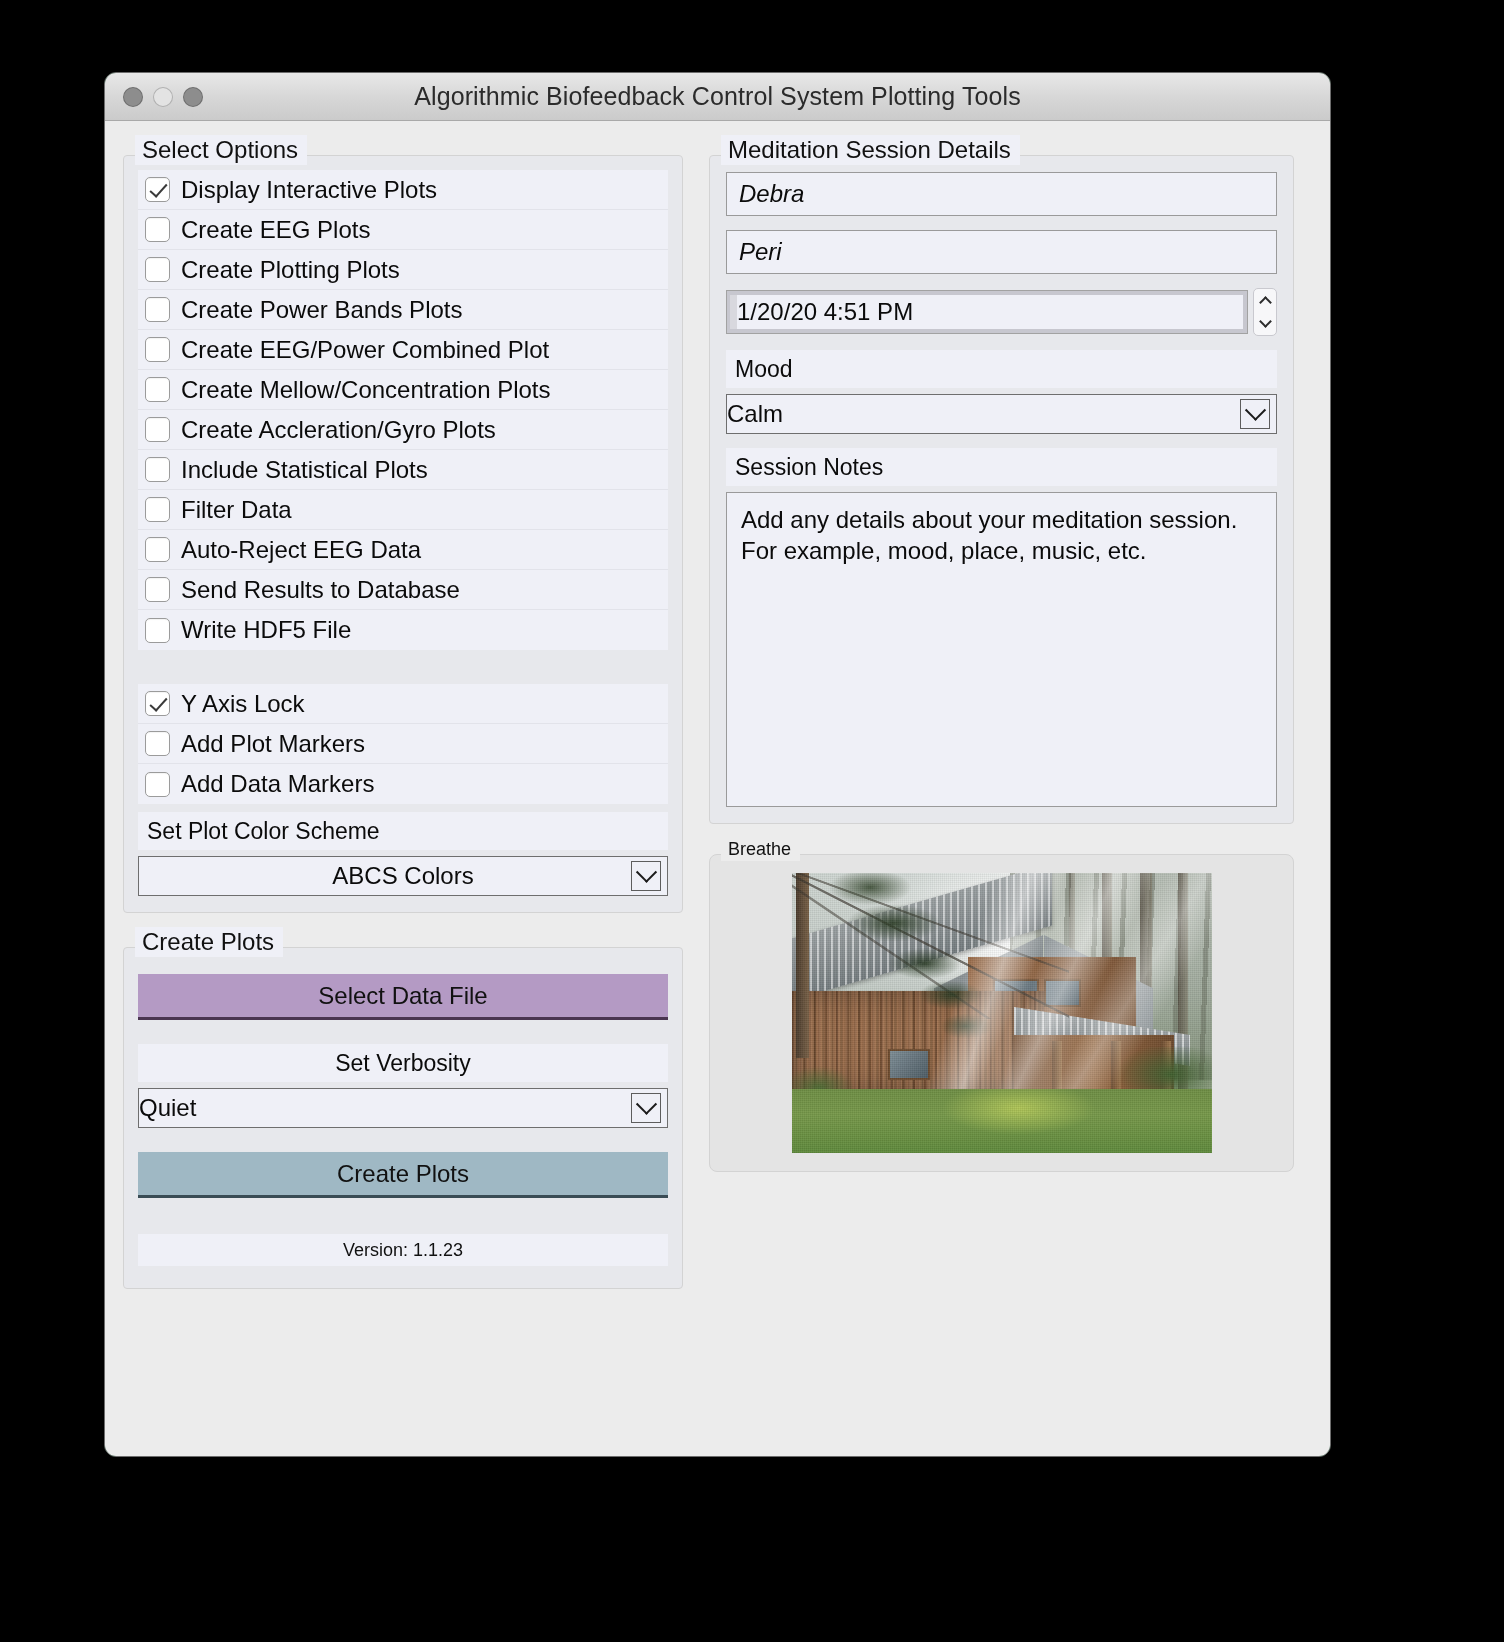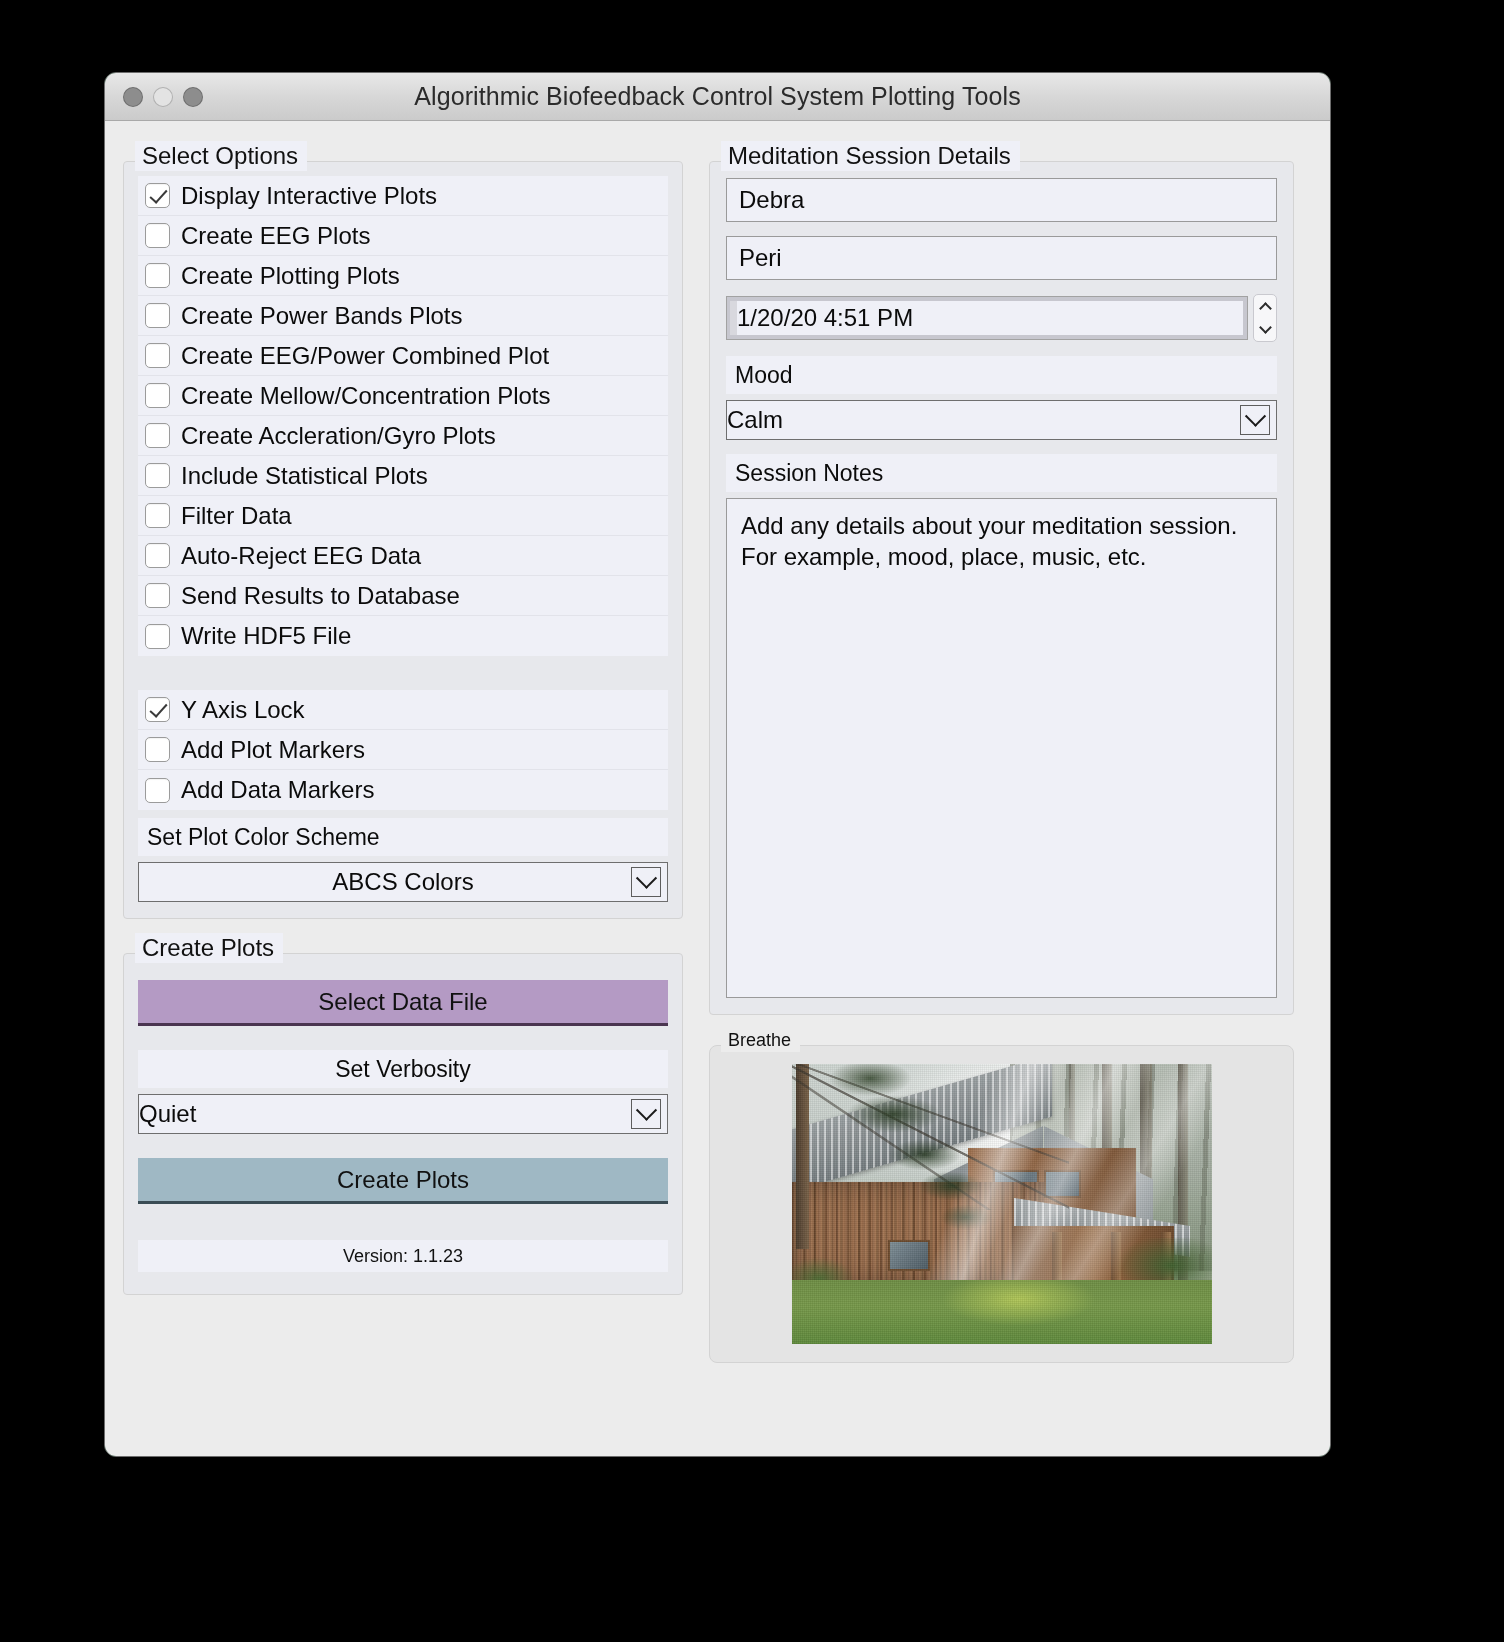--- a/index.html
+++ b/index.html
@@ -60,21 +60,21 @@
     height: calc(100% - 48px);
     background: #ececec;
     padding: 14px 18px 18px 18px;
     display: flex;
     gap: 26px;
   }
   #col-left  { width: 560px; display: flex; flex-direction: column; }
   #col-right { width: 585px; display: flex; flex-direction: column; }
 
   
-  .group { position: relative; margin-top: 26px; }
+  .group { position: relative; margin-top: 20px; }
   .group > .group-label {
     position: absolute;
     top: -20px; left: 12px;
     background: #eff0f7;
     padding: 1px 9px 1px 7px;
     font-size: 24px;
     color: #111;
     z-index: 3;
     white-space: nowrap;
   }
@@ -177,20 +177,21 @@
 
   
   .txt-field {
     height: 44px;
     background: #eff0f7;
     border: 1px solid #9a9a9a;
     display: flex; align-items: center;
     padding-left: 12px;
     font-size: 24px;
     color: #0b0b0b;
+    font-style: italic;
   }
   .spin-wrap { display: flex; align-items: center; gap: 5px; }
   .spin-field {
     flex: 1;
     height: 44px;
     background: #eff0f7;
     border: 1px solid #a2a2a2;
     outline: 4px solid #c7c7cf;
     outline-offset: -5px;
     display: flex; align-items: center;
@@ -214,21 +215,21 @@
   .spin-btns i {
     display: block; width: 9px; height: 9px;
     border: solid #2c2c2c; border-width: 0 2.2px 2.2px 0;
   }
   .spin-btns i.up   { transform: rotate(-135deg); margin-top: 4px; }
   .spin-btns i.down { transform: rotate(45deg);  margin-bottom: 4px; }
 
   .notes-area {
     background: #eff0f7;
     border: 1px solid #9a9a9a;
-    height: 500px;
+    height: 315px;
     padding: 12px 14px;
     font-size: 24px;
     line-height: 1.28;
     color: #0b0b0b;
     white-space: pre-wrap;
     overflow: hidden;
   }
 
   
   #photo-frame {

